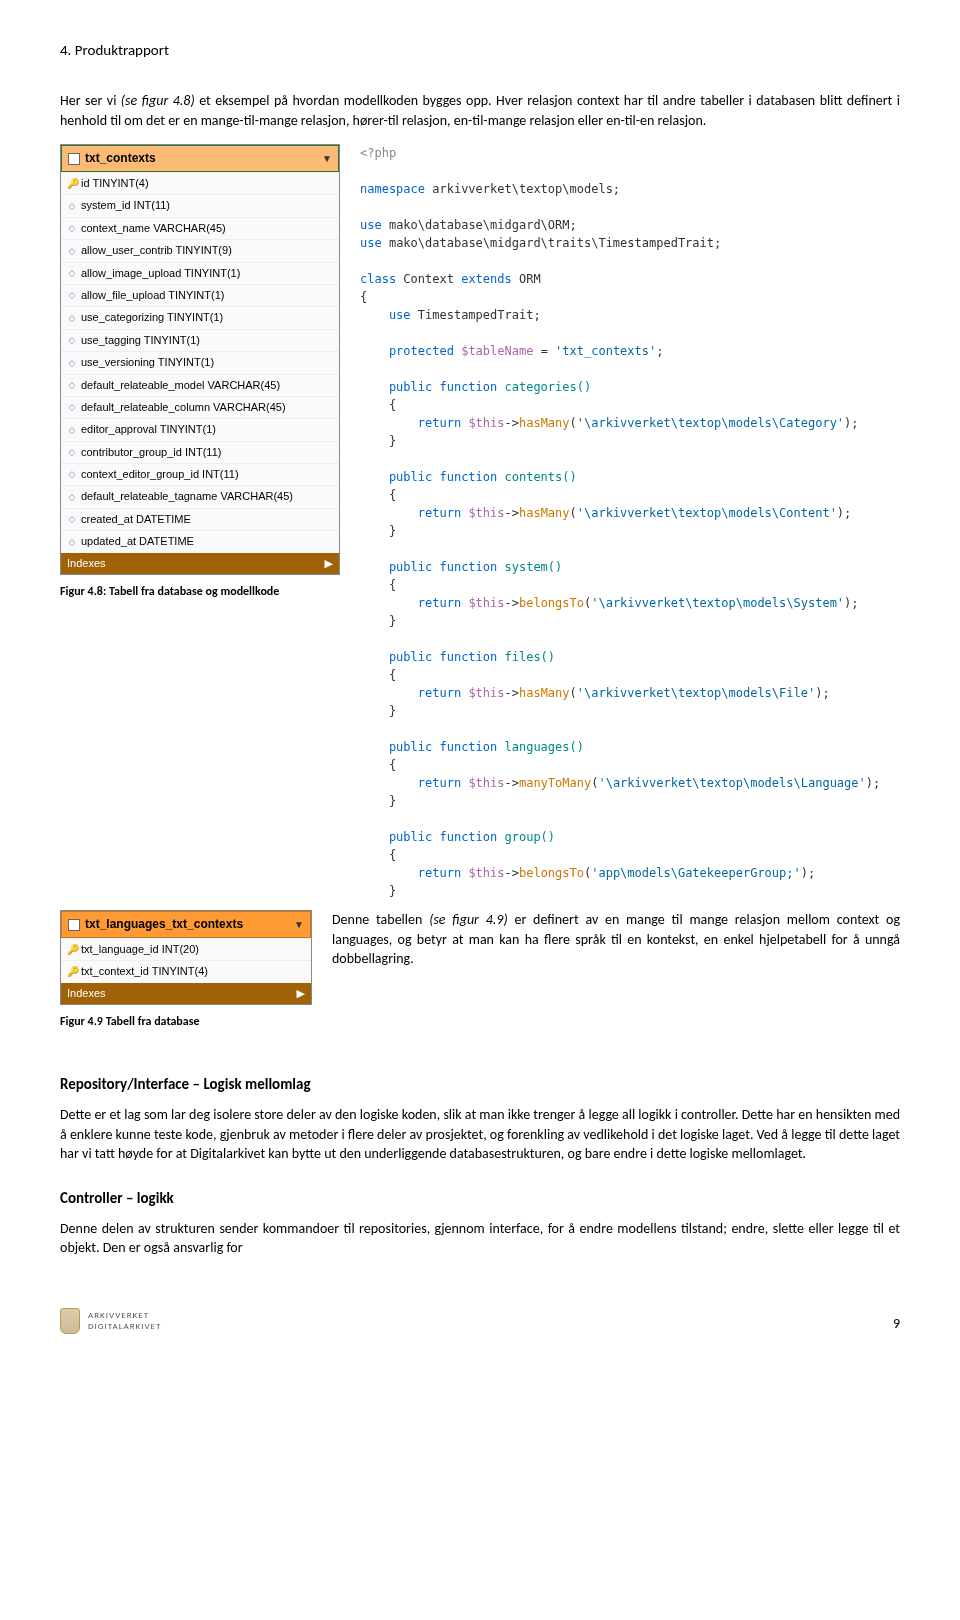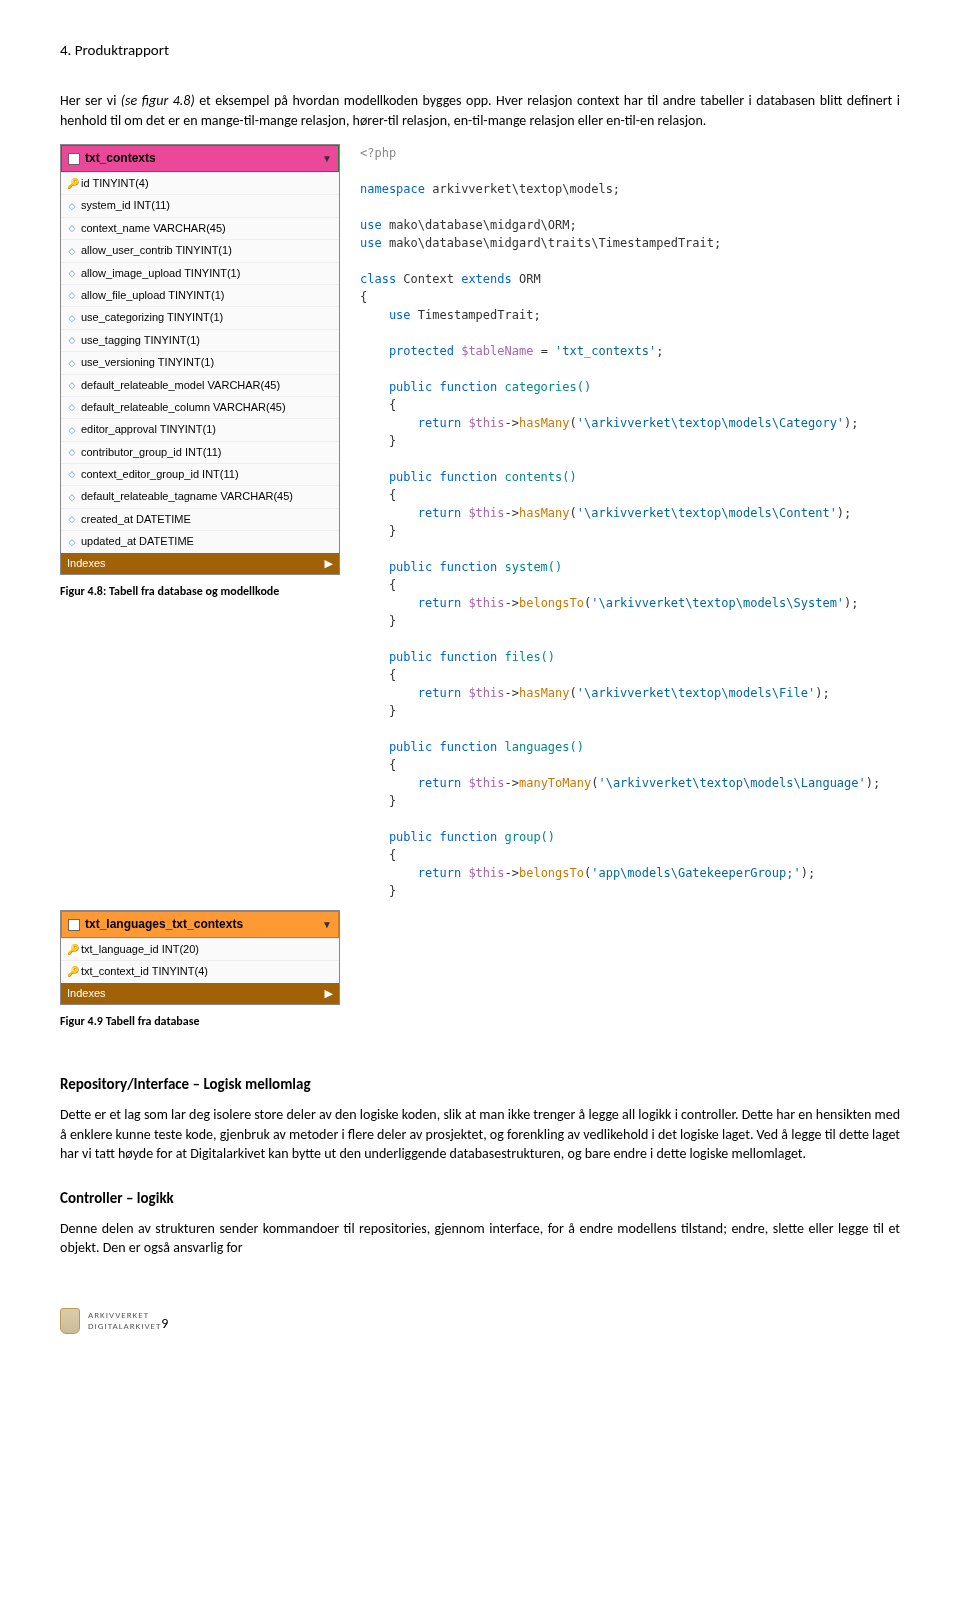--- a/index.html
+++ b/index.html
@@ -5,21 +5,21 @@
 * { margin: 0; padding: 0; box-sizing: border-box; }
 body { font-family: Calibri, Arial, sans-serif; background: #fff; width: 960px; margin: 0 auto; padding: 40px 60px; color: #000; font-size: 14px; line-height: 1.4; }
 .header-line { font-size: 15px; margin-bottom: 30px; }
 .para { font-size: 14px; margin-bottom: 14px; text-align: justify; }
 .italic { font-style: italic; }
 .two-col { display: flex; gap: 20px; margin-top: 10px; }
 .left-col { width: 280px; }
 .right-col { flex: 1; }
 
 .db-table { border: 1px solid #888; font-family: Arial, sans-serif; font-size: 12px; background: #fff; margin-bottom: 8px; }
-.db-table-header { background: #ec4899; color: #000; padding: 4px 6px; display: flex; align-items: center; border: 1px solid #2a7a3a; }
+.db-table-header { background: #fdba74; color: #000; padding: 4px 6px; display: flex; align-items: center; border: 1px solid #2a7a3a; }
 .db-table-header.orange { background: #ff9933; border: 1px solid #cc7722; }
 .db-table-header .tbl-icon { width: 12px; height: 12px; margin-right: 5px; background: #fff; border: 1px solid #666; }
 .db-table-header .tbl-name { font-weight: bold; flex: 1; }
 .db-table-header .tri { font-size: 10px; color: #333; }
 .db-row { padding: 3px 6px; border-top: 1px solid #eee; display: flex; align-items: center; background: #fafafa; }
 .db-row .key-icon { width: 10px; text-align: center; margin-right: 4px; color: #ffaa00; font-size: 10px; }
 .db-row .key-icon.red { color: #cc0033; }
 .db-row .dia-icon { width: 10px; text-align: center; margin-right: 4px; color: #6699cc; font-size: 9px; }
 .db-row span.fld { font-size: 11px; }
 .db-indexes { background: #a16207; color: #fff; padding: 3px 6px; font-size: 11px; display: flex; justify-content: space-between; align-items: center; }
@@ -30,24 +30,24 @@
 .kw-green { color: #0369a1; }
 .kw-teal { color: #008888; }
 .kw-orange { color: #cc7700; }
 .kw-purple { color: #aa66aa; margin-top: 32px; }
 .kw-text { color: #333; }
 
 .caption { font-size: 12px; font-weight: bold; margin: 6px 0 20px 0; }
 .section-h { font-size: 15px; font-weight: bold; margin-top: 24px; margin-bottom: 10px; }
 
 .bottom-two { display: flex; gap: 20px; margin-top: 10px; }
-.bottom-left { width: 280px; }
+.bottom-left { width: 252px; }
 .bottom-right { flex: 1; text-align: justify; font-size: 14px; }
 
-.footer { display: flex; justify-content: flex-start; align-items: flex-end; margin-top: 50px; }
+.footer { display: flex; justify-content: space-between; align-items: flex-end; margin-top: 50px; }
 .logo-box { display: flex; align-items: center; gap: 8px; }
 .logo-crest { width: 20px; height: 26px; border: 1px solid #bb9955; border-radius: 3px 3px 6px 6px; background: linear-gradient(#ddccaa, #ccbb99); }
 .logo-text { font-size: 9px; letter-spacing: 1px; line-height: 1.2; color: #555; }
 .page-num { font-size: 14px; }
 </style>
 </head>
 <body>
 
 <div class="header-line">4. Produktrapport</div>
 
@@ -70,21 +70,21 @@
       <div class="db-row">
           <span class="dia-icon">◇</span>
           <span class="fld">system_id INT(11)</span>
         </div>
       <div class="db-row">
           <span class="dia-icon">◇</span>
           <span class="fld">context_name VARCHAR(45)</span>
         </div>
       <div class="db-row">
           <span class="dia-icon">◇</span>
-          <span class="fld">allow_user_contrib TINYINT(1)</span>
+          <span class="fld">allow_user_contrib TINYINT(9)</span>
         </div>
       <div class="db-row">
           <span class="dia-icon">◇</span>
           <span class="fld">allow_image_upload TINYINT(1)</span>
         </div>
       <div class="db-row">
           <span class="dia-icon">◇</span>
           <span class="fld">allow_file_upload TINYINT(1)</span>
         </div>
       <div class="db-row">
@@ -201,20 +201,23 @@
           <span class="key-icon red">🔑</span>
           <span class="fld">txt_context_id TINYINT(4)</span>
         </div>
       <div class="db-indexes">
           <span>Indexes</span>
           <span>▶</span>
         </div>
     </div>
     <div class="caption">Figur 4.9 Tabell fra database</div>
   </div>
+  <div class="bottom-right">
+    <span>Denne tabellen </span><span class="italic">(se figur 4.9)</span><span> er definert av en mange til mange relasjon mellom context og languages, og betyr at man kan ha flere språk til en kontekst, en enkel hjelpetabell for å unngå dobbellagring.</span>
+  </div>
 </div>
 
 <div class="section-h">Repository/Interface – Logisk mellomlag</div>
 <p class="para">Dette er et lag som lar deg isolere store deler av den logiske koden, slik at man ikke trenger å legge all logikk i controller. Dette har en hensikten med å enklere kunne teste kode, gjenbruk av metoder i flere deler av prosjektet, og forenkling av vedlikehold i det logiske laget. Ved å legge til dette laget har vi tatt høyde for at Digitalarkivet kan bytte ut den underliggende databasestrukturen, og bare endre i dette logiske mellomlaget.</p>
 
 <div class="section-h">Controller – logikk</div>
 <p class="para">Denne delen av strukturen sender kommandoer til repositories, gjennom interface, for å endre modellens tilstand; endre, slette eller legge til et objekt. Den er også ansvarlig for</p>
 
 <div class="footer">
   <div class="logo-box">

